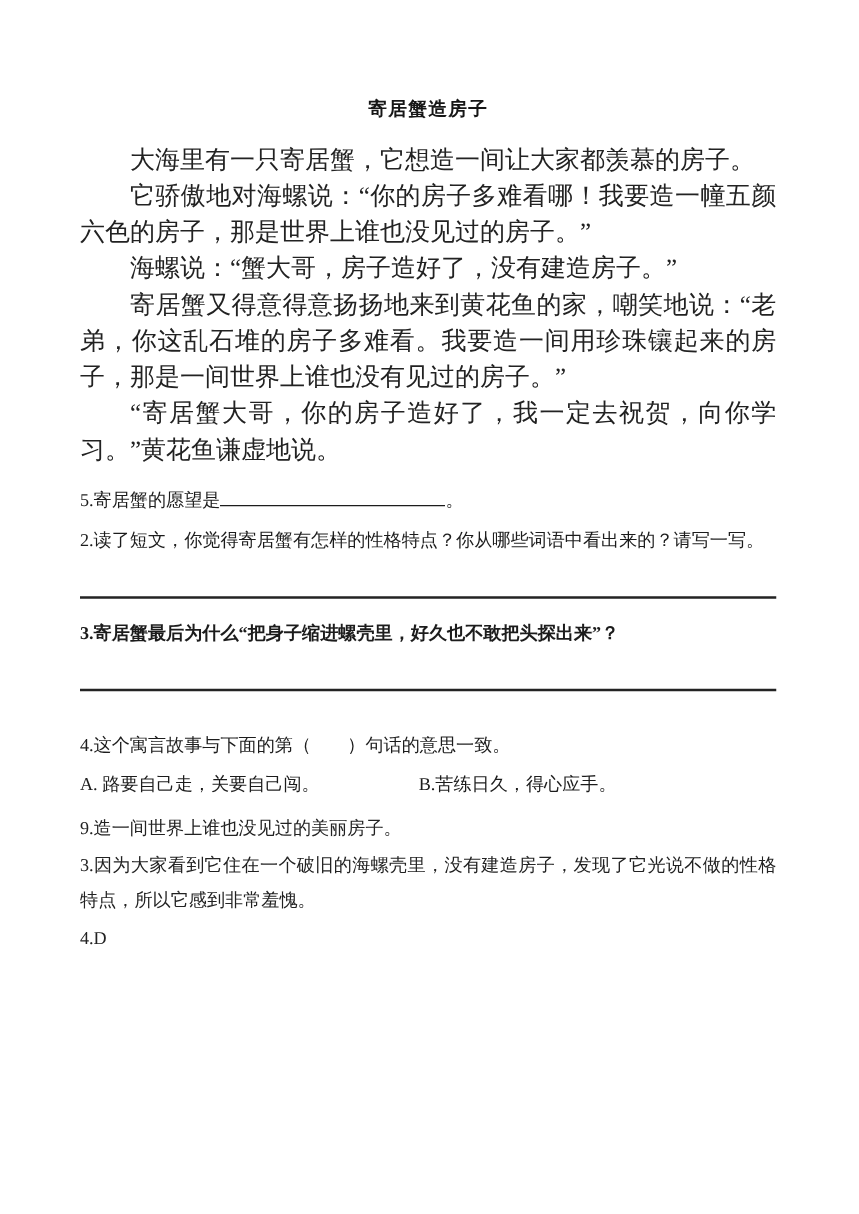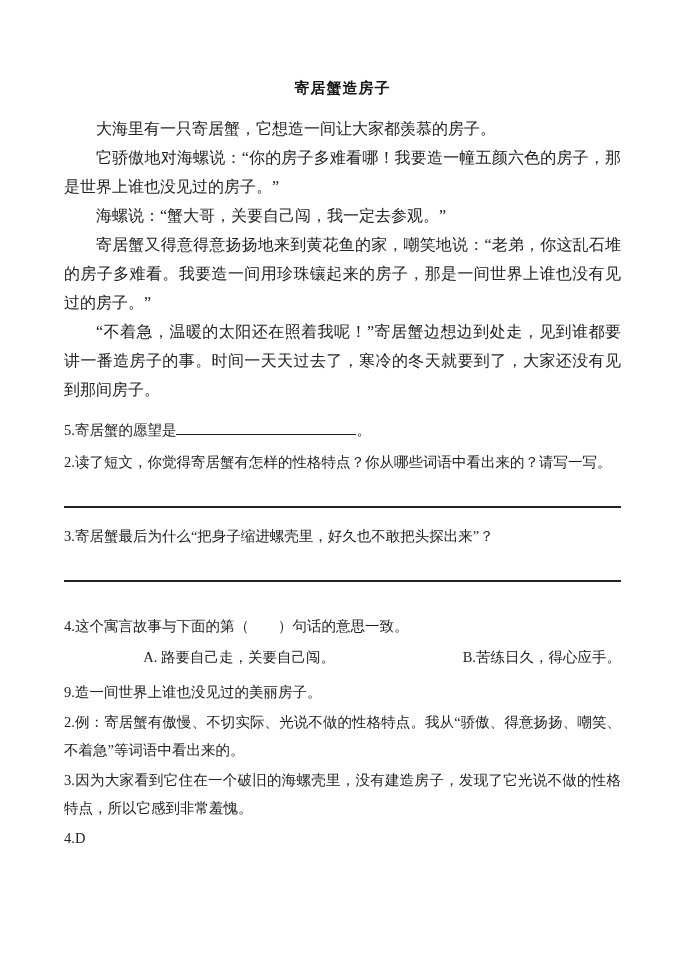--- a/index.html
+++ b/index.html
@@ -24,21 +24,21 @@
     font-weight: bold;
     font-size: 15px;
     line-height: 20px;
     margin: 0 0 16px 0;
     letter-spacing: 1px;
     color: #161616;
   }
   
   .story p {
     margin: 0;
-    font-size: 16px;
+    font-size: 20px;
     line-height: 29px;
     text-indent: 2em;
     text-align: justify;
     color: #222222;
   }
   
   .question {
     margin: 0;
     font-size: 14.5px;
     line-height: 32px;
@@ -54,29 +54,28 @@
     vertical-align: baseline;
   }
   .rule {
     border: none;
     border-top: 2px solid #232323;
     height: 0;
     margin: 0;
   }
   .rule-1 { margin-top: 28px; }
   .rule-2 { margin-top: 28px; }
-  .q3 { margin-top: 12px; }
+  .q3 { margin-top: 12px; font-weight: bold; }
   .q4 { margin-top: 28px; }
   .option-row {
     display: flex;
     font-size: 14.5px;
     line-height: 30px;
     color: #1c1c1c;
     margin: 0;
-    text-align: right;
   }
   .option-left {
     flex: 0 0 271px;
   }
   .option-right {
     flex: 1 1 auto;
   }
   
   .answers { margin-top: 6px; }
   .answers p {
@@ -90,23 +89,23 @@
 </head>
 <body>
 
 <div class="page">
 
   <h1 class="doc-title">寄居蟹造房子</h1>
 
   <div class="story">
     <p>大海里有一只寄居蟹，它想造一间让大家都羡慕的房子。</p>
     <p>它骄傲地对海螺说：“你的房子多难看哪！我要造一幢五颜六色的房子，那是世界上谁也没见过的房子。”</p>
-    <p>海螺说：“蟹大哥，关要自己闯，我一定去参观。”</p>
+    <p>海螺说：“蟹大哥，房子造好了，没有建造房子。”</p>
     <p>寄居蟹又得意得意扬扬地来到黄花鱼的家，嘲笑地说：“老弟，你这乱石堆的房子多难看。我要造一间用珍珠镶起来的房子，那是一间世界上谁也没有见过的房子。”</p>
-    <p>“不着急，温暖的太阳还在照着我呢！”寄居蟹边想边到处走，见到谁都要讲一番造房子的事。时间一天天过去了，寒冷的冬天就要到了，大家还没有见到那间房子。</p>
+    <p>“寄居蟹大哥，你的房子造好了，我一定去祝贺，向你学习。”黄花鱼谦虚地说。</p>
   </div>
 
   <div class="question q1">
     <span>5.寄居蟹的愿望是</span><span class="answer-blank"></span><span>。</span>
   </div>
 
   <div class="question q2">2.读了短文，你觉得寄居蟹有怎样的性格特点？你从哪些词语中看出来的？请写一写。</div>
 
   <hr class="rule rule-1">
 
@@ -116,18 +115,17 @@
 
   <div class="question q4">4.这个寓言故事与下面的第（　　）句话的意思一致。</div>
 
   <div class="option-row">
     <span class="option-left">A. 路要自己走，关要自己闯。</span>
     <span class="option-right">B.苦练日久，得心应手。</span>
   </div>
 
   <div class="answers">
     <p>9.造一间世界上谁也没见过的美丽房子。</p>
-    <p>2.例：寄居蟹有傲慢、不切实际、光说不做的性格特点。我从“骄傲、得意扬扬、嘲笑、不着急”等词语中看出来的。</p>
     <p>3.因为大家看到它住在一个破旧的海螺壳里，没有建造房子，发现了它光说不做的性格特点，所以它感到非常羞愧。</p>
     <p>4.D</p>
   </div>
 
 </div>
 
 </body></html>

